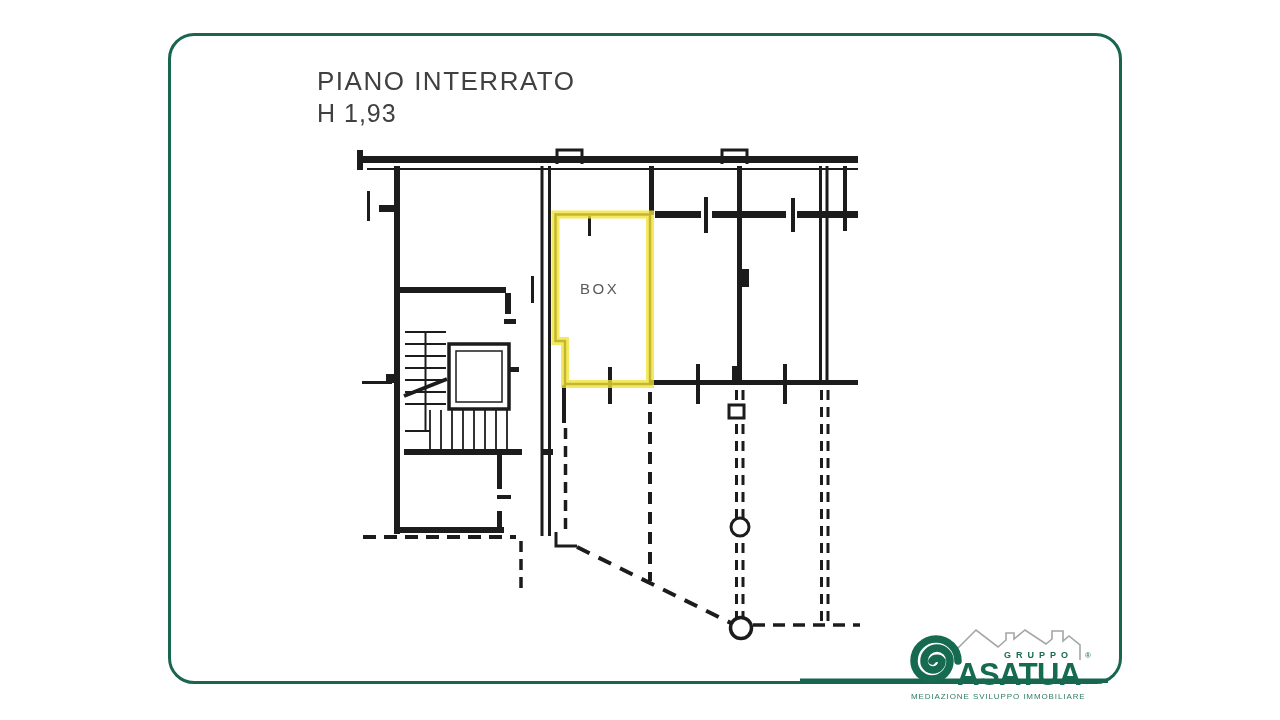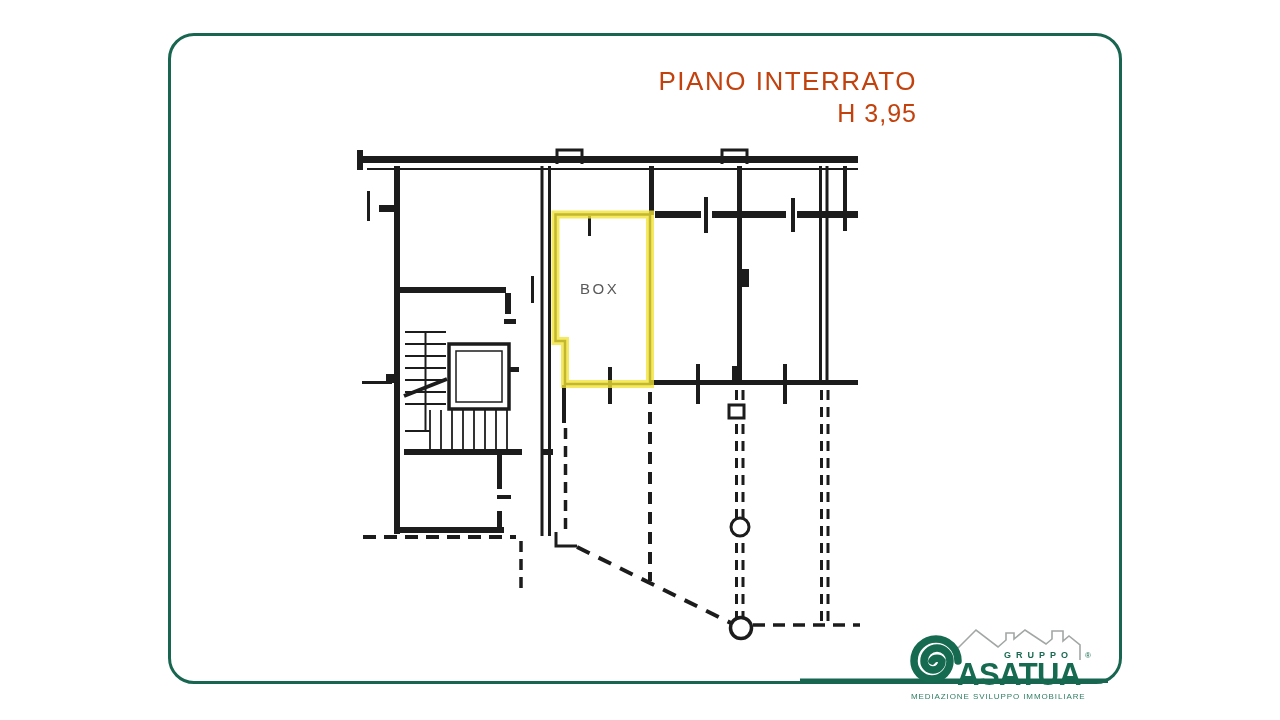--- a/index.html
+++ b/index.html
@@ -1,35 +1,35 @@
 <!DOCTYPE html>
 <html><head>
 <meta charset="utf-8">
 <style>
   html,body{margin:0;padding:0;background:#ffffff;}
   body{width:1280px;height:720px;position:relative;overflow:hidden;
        font-family:"Liberation Sans", sans-serif;}
   .frame{position:absolute;left:168px;top:33px;width:948px;height:645px;
          border:3.5px solid #186650;border-radius:26px;background:#ffffff;}
-  .titleblock{position:absolute;left:317px;top:66px;width:600px;text-align:right;color:#c2410c;}
+  .titleblock{position:absolute;left:317px;top:66px;width:600px;text-align:left;color:#404040;}
   .titleblock .t1{font-size:26px;letter-spacing:1.5px;line-height:30px;}
   .titleblock .t2{font-size:25px;letter-spacing:1px;line-height:28px;margin-top:3px;}
   svg{position:absolute;}
   #plan{left:300px;top:140px;}
   #logo{left:780px;top:612px;z-index:5;}
   .k{stroke:#1c1c1c;fill:none;}
 </style>
 </head>
 <body>
 
 <div class="frame"></div>
 
 <div class="titleblock">
   <div class="t1">PIANO INTERRATO</div>
-  <div class="t2">H 3,95</div>
+  <div class="t2">H 1,93</div>
 </div>
 
 <svg id="plan" width="580" height="510" viewBox="300 140 580 510">
 
   <g>
 
     <rect x="360" y="156" width="498" height="7" fill="#1c1c1c"></rect>
     <line class="k" x1="367" y1="169" x2="858" y2="169" stroke-width="2"></line>
     <path class="k" d="M557,164 V150 H582 V164" stroke-width="3"></path>
     <path class="k" d="M722,164 V150 H747 V164" stroke-width="3"></path>

